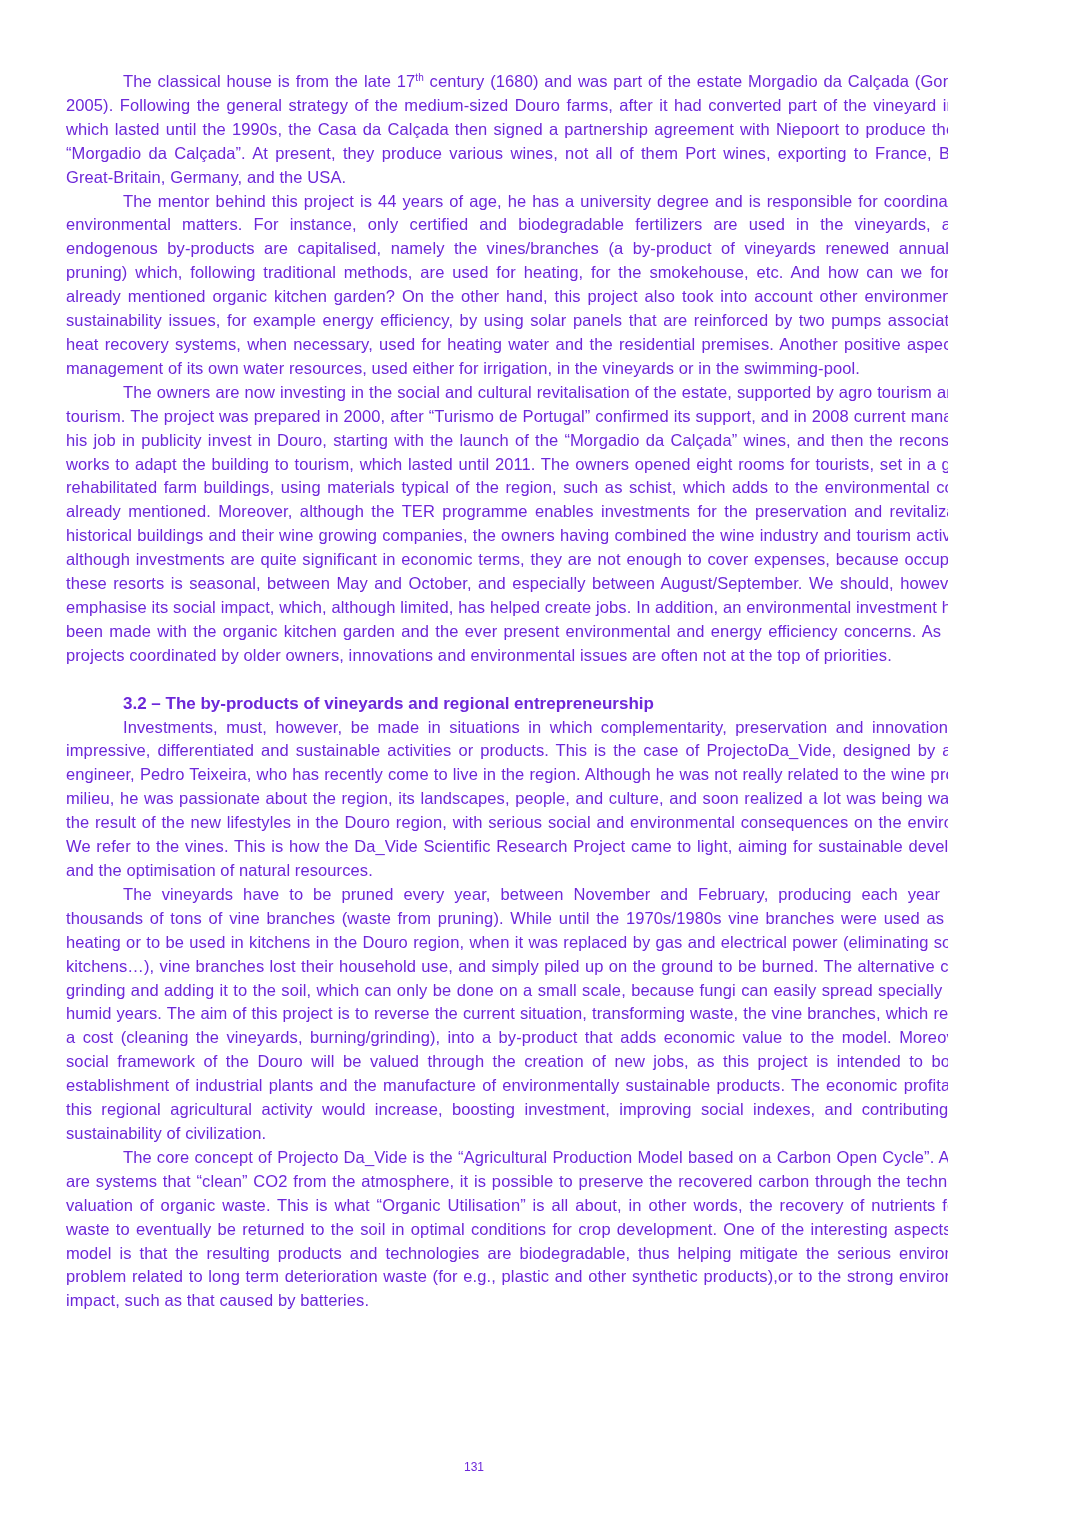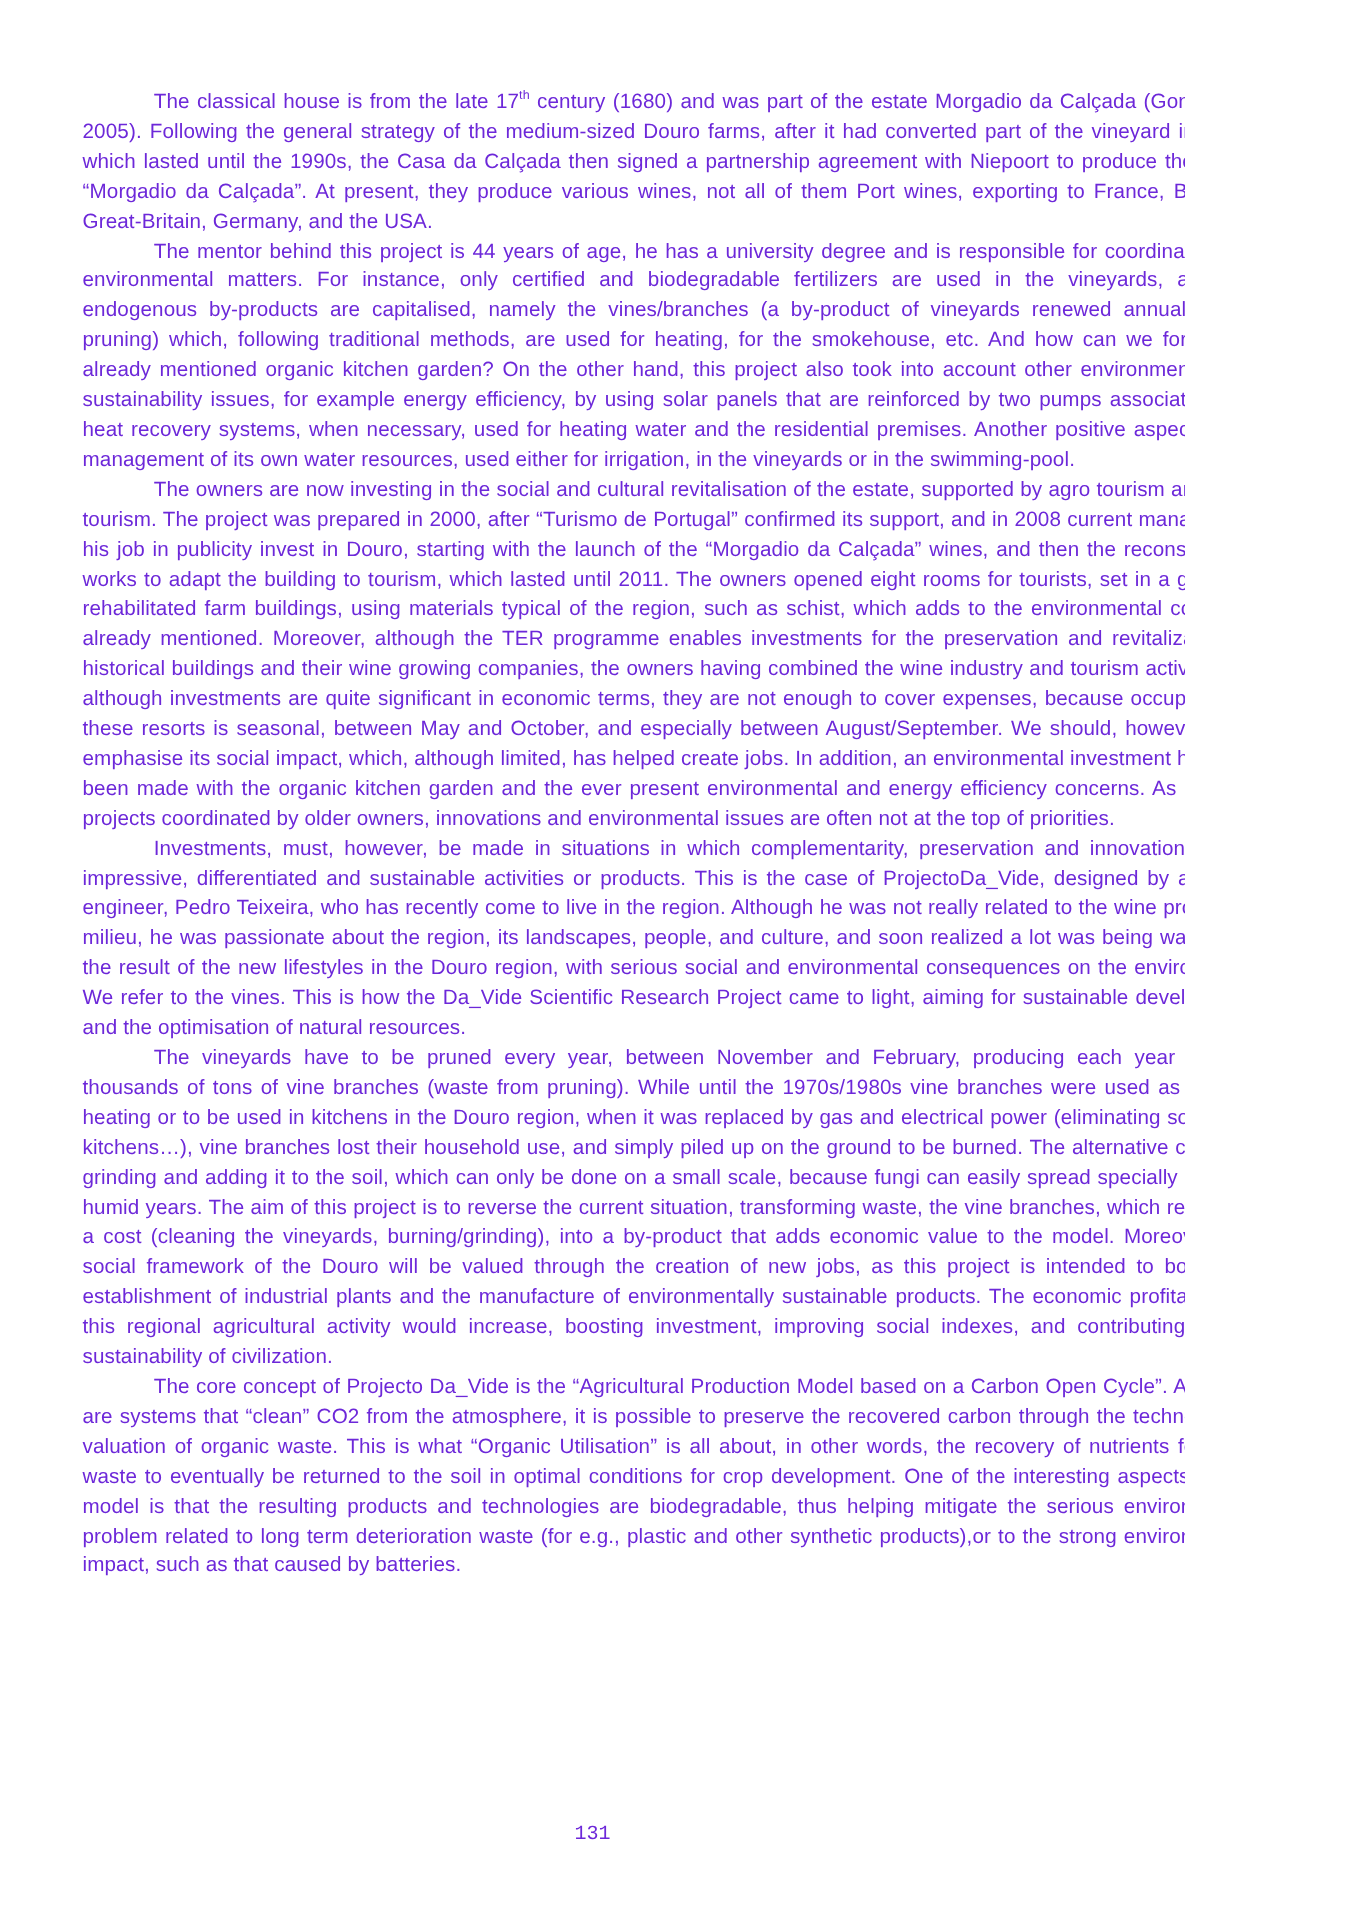--- a/index.html
+++ b/index.html
@@ -42,38 +42,38 @@
     line-height: 23.9px;
     font-weight: bold;
     text-align: left;
   }
   .page-number {
     position: absolute;
     top: 1457px;
     left: 0;
     width: 100%;
     text-align: center;
-    font-size: 16px;
+    font-size: 12px;
     line-height: 20px;
-    font-family: Liberation Mono, monospace;
   }
 </style>
 </head>
 <body>
 
 <div class="page">
   <div class="content">
 
     <p><span>The classical house is from the late 17</span><sup>th</sup><span> century (1680) and was part of the estate Morgadio da Calçada (Gonçalves, 2005). Following the general strategy of the medium-sized Douro farms, after it had converted part of the vineyard in 1980, which lasted until the 1990s, the Casa da Calçada then signed a partnership agreement with Niepoort to produce the wines “Morgadio da Calçada”. At present, they produce various wines, not all of them Port wines, exporting to France, Belgium, Great-Britain, Germany, and the USA.</span></p>
 
     <p>The mentor behind this project is 44 years of age, he has a university degree and is responsible for coordinating the environmental matters. For instance, only certified and biodegradable fertilizers are used in the vineyards, and the endogenous by-products are capitalised, namely the vines/branches (a by-product of vineyards renewed annually after pruning) which, following traditional methods, are used for heating, for the smokehouse, etc. And how can we forget the already mentioned organic kitchen garden? On the other hand, this project also took into account other environmental and sustainability issues, for example energy efficiency, by using solar panels that are reinforced by two pumps associated with heat recovery systems, when necessary, used for heating water and the residential premises. Another positive aspect is the management of its own water resources, used either for irrigation, in the vineyards or in the swimming-pool.</p>
 
     <p>The owners are now investing in the social and cultural revitalisation of the estate, supported by agro tourism and wine tourism. The project was prepared in 2000, after “Turismo de Portugal” confirmed its support, and in 2008 current manager left his job in publicity invest in Douro, starting with the launch of the “Morgadio da Calçada” wines, and then the reconstruction works to adapt the building to tourism, which lasted until 2011. The owners opened eight rooms for tourists, set in a group of rehabilitated farm buildings, using materials typical of the region, such as schist, which adds to the environmental concerns already mentioned. Moreover, although the TER programme enables investments for the preservation and revitalization of historical buildings and their wine growing companies, the owners having combined the wine industry and tourism activity, and although investments are quite significant in economic terms, they are not enough to cover expenses, because occupation in these resorts is seasonal, between May and October, and especially between August/September. We should, however, also emphasise its social impact, which, although limited, has helped create jobs. In addition, an environmental investment has also been made with the organic kitchen garden and the ever present environmental and energy efficiency concerns. As regards projects coordinated by older owners, innovations and environmental issues are often not at the top of priorities.</p>
 
 
+    <h2 class="section-heading">3.2 – The by-products of vineyards and regional entrepreneurship</h2>
 
     <p><span>Investments, must, however, be made in situations in which complementarity, preservation and innovation trigger impressive, differentiated and sustainable activities or products. This is the case of </span><span class="em">ProjectoDa_Vide</span><span>, designed by a young engineer, Pedro Teixeira, who has recently come to live in the region. Although he was not really related to the wine producing milieu, he was passionate about the region, its landscapes, people, and culture, and soon realized a lot was being wasted as the result of the new lifestyles in the Douro region, with serious social and environmental consequences on the environment. We refer to the vines. This is how the </span><span class="em">Da_Vide</span><span> Scientific Research Project came to light, aiming for sustainable development and the optimisation of natural resources.</span></p>
 
     <p>The vineyards have to be pruned every year, between November and February, producing each year several thousands of tons of vine branches (waste from pruning). While until the 1970s/1980s vine branches were used as fuel for heating or to be used in kitchens in the Douro region, when it was replaced by gas and electrical power (eliminating soot from kitchens…), vine branches lost their household use, and simply piled up on the ground to be burned. The alternative could be grinding and adding it to the soil, which can only be done on a small scale, because fungi can easily spread specially in more humid years. The aim of this project is to reverse the current situation, transforming waste, the vine branches, which represent a cost (cleaning the vineyards, burning/grinding), into a by-product that adds economic value to the model. Moreover, the social framework of the Douro will be valued through the creation of new jobs, as this project is intended to boost the establishment of industrial plants and the manufacture of environmentally sustainable products. The economic profitability of this regional agricultural activity would increase, boosting investment, improving social indexes, and contributing to the sustainability of civilization.</p>
 
     <p><span>The core concept of Projecto </span><span class="em">Da_Vide</span><span> is the “Agricultural Production Model based on a Carbon Open Cycle”. As crops are systems that “clean” CO2 from the atmosphere, it is possible to preserve the recovered carbon through the technological valuation of organic waste. This is what “Organic Utilisation” is all about, in other words, the recovery of nutrients found in waste to eventually be returned to the soil in optimal conditions for crop development. One of the interesting aspects of this model is that the resulting products and technologies are biodegradable, thus helping mitigate the serious environmental problem related to long term deterioration waste (for e.g., plastic and other synthetic products),or to the strong environmental impact, such as that caused by batteries.</span></p>
 
   </div>
 
   <div class="page-number">131</div>

